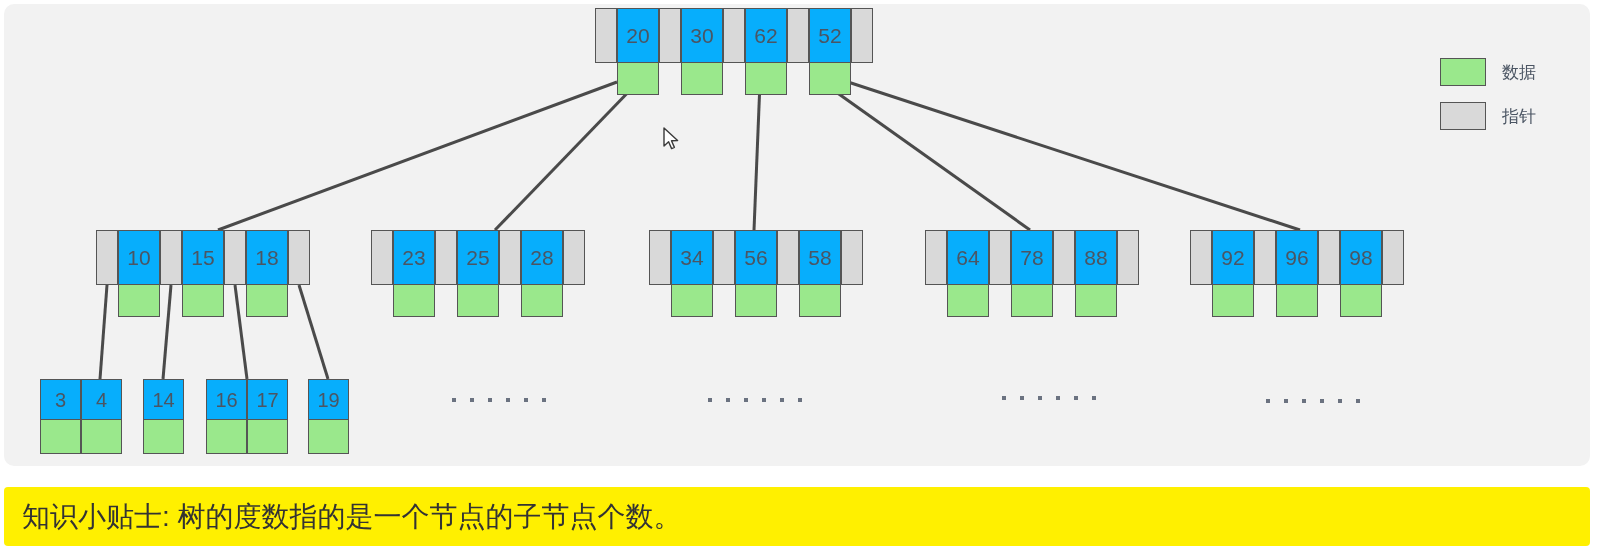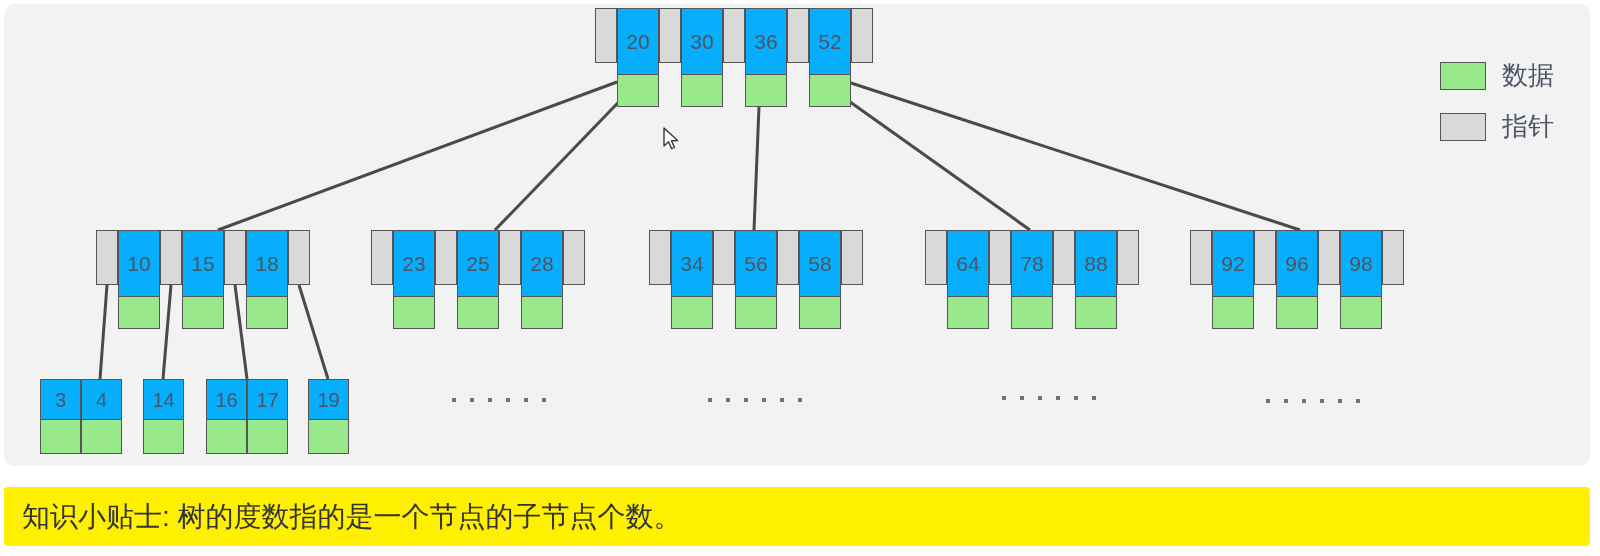--- a/index.html
+++ b/index.html
@@ -61,21 +61,21 @@
   .data {
     background: #9ae88c;
     border-top: none;
   }
   .ptr-spacer {
     background: transparent;
     border: none;
   }
   
   .lvl-ptr   { width: 22px;  height: 55px; }
-  .lvl-key   { width: 42px;  height: 67px; }
+  .lvl-key   { width: 42px;  height: 55px; }
   .lvl-data  { width: 42px;  height: 32px; }
   .lvl-gap   { width: 22px;  height: 32px; }
 
   
   .leaf-key  { width: 41px;  height: 41px; font-size: 20px; }
   .leaf-data { width: 41px;  height: 34px; }
 
   .dots {
     position: absolute;
     display: flex;
@@ -103,21 +103,21 @@
   }
   .legend-swatch {
     width: 46px;
     height: 28px;
     box-sizing: border-box;
     border: 1px solid #555555;
   }
   .legend-swatch.green { background: #9ae88c; }
   .legend-swatch.gray  { background: #d9d9d9; }
   .legend-label {
-    font-size: 26px;
+    font-size: 17px;
     color: #4b5563;
   }
   #tipbar {
     position: absolute;
     left: 4px;
     top: 487px;
     width: 1586px;
     height: 59px;
     background: #fff000;
     border-radius: 4px;
@@ -172,21 +172,21 @@
         </div>
         <div class="slot">
           <div class="cell key lvl-key">30</div>
           <div class="cell data lvl-data"></div>
         </div>
         <div class="slot">
           <div class="cell ptr lvl-ptr"></div>
           <div class="ptr-spacer lvl-gap"></div>
         </div>
         <div class="slot">
-          <div class="cell key lvl-key">36</div>
+          <div class="cell key lvl-key">62</div>
           <div class="cell data lvl-data"></div>
         </div>
         <div class="slot">
           <div class="cell ptr lvl-ptr"></div>
           <div class="ptr-spacer lvl-gap"></div>
         </div>
         <div class="slot">
           <div class="cell key lvl-key">52</div>
           <div class="cell data lvl-data"></div>
         </div>

